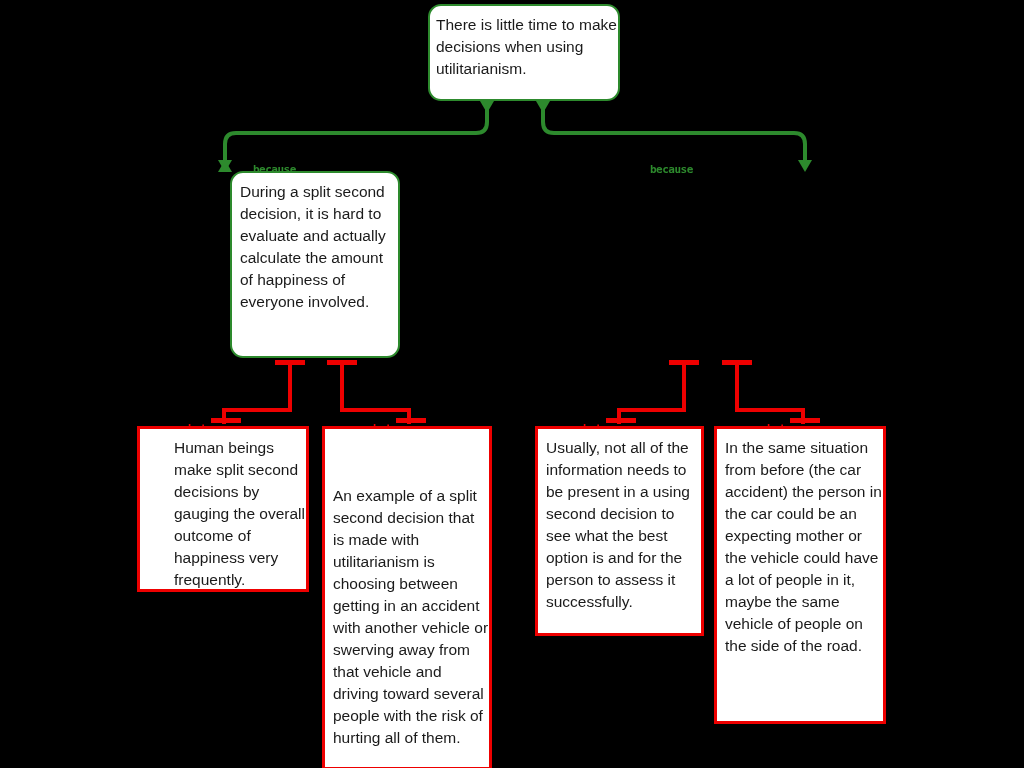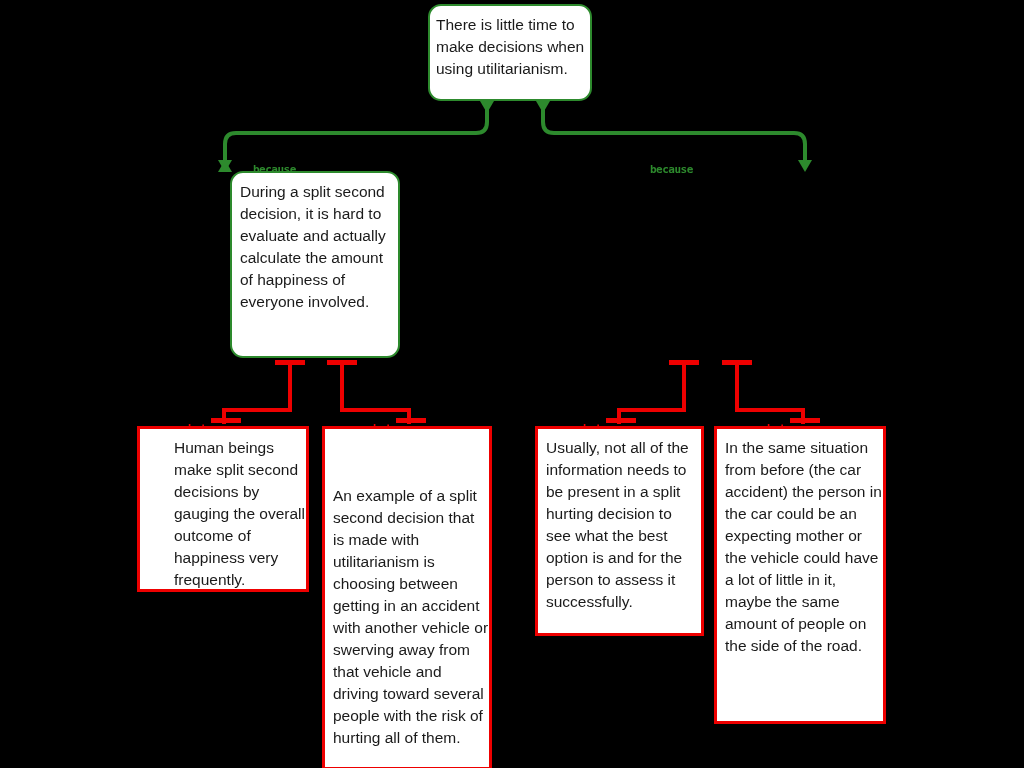--- a/index.html
+++ b/index.html
@@ -120,38 +120,38 @@
   </svg>
 
   <div class="rel-label because" style="left:253px; top:151px;">because</div>
   <div class="rel-label because" style="left:650px; top:151px;">because</div>
 
   <div class="rel-label but" style="left:188px; top:410px;">but</div>
   <div class="rel-label but" style="left:373px; top:410px;">but</div>
   <div class="rel-label but" style="left:583px; top:410px;">but</div>
   <div class="rel-label but" style="left:767px; top:410px;">but</div>
 
-  <div class="node green" style="left:428px; top:4px; width:164px; height:97px;">
+  <div class="node green" style="left:428px; top:4px; width:192px; height:97px;">
     <span class="node-text" style="padding:8px 0 0 6px;">There is little time to make decisions when using utilitarianism.</span>
   </div>
 
   <div class="node green" style="left:230px; top:171px; width:170px; height:187px;">
     <span class="node-text" style="padding:8px 0 0 8px;">During a split second decision, it is hard to evaluate and actually calculate the amount of happiness of everyone involved.</span>
   </div>
 
 
   <div class="node red" style="left:137px; top:426px; width:172px; height:166px;">
     <span class="node-text" style="padding:8px 0 0 8px;margin-left:26px;">Human beings make split second decisions by gauging the overall outcome of happiness very frequently.</span>
   </div>
 
   <div class="node red" style="left:322px; top:426px; width:170px; height:344px;">
     <span class="node-text" style="padding:8px 0 0 8px;margin-top:48px;">An example of a split second decision that is made with utilitarianism is choosing between getting in an accident with another vehicle or swerving away from that vehicle and driving toward several people with the risk of hurting all of them.</span>
   </div>
 
   <div class="node red" style="left:535px; top:426px; width:169px; height:210px;">
-    <span class="node-text" style="padding:8px 0 0 8px;">Usually, not all of the information needs to be present in a split hurting decision to see what the best option is and for the person to assess it successfully.</span>
+    <span class="node-text" style="padding:8px 0 0 8px;">Usually, not all of the information needs to be present in a using second decision to see what the best option is and for the person to assess it successfully.</span>
   </div>
 
   <div class="node red" style="left:714px; top:426px; width:172px; height:298px;">
-    <span class="node-text" style="padding:8px 0 0 8px;">In the same situation from before (the car accident) the person in the car could be an expecting mother or the vehicle could have a lot of little in it, maybe the same amount of people on the side of the road.</span>
+    <span class="node-text" style="padding:8px 0 0 8px;">In the same situation from before (the car accident) the person in the car could be an expecting mother or the vehicle could have a lot of people in it, maybe the same vehicle of people on the side of the road.</span>
   </div>
 
 </div>
 
 </body></html>

